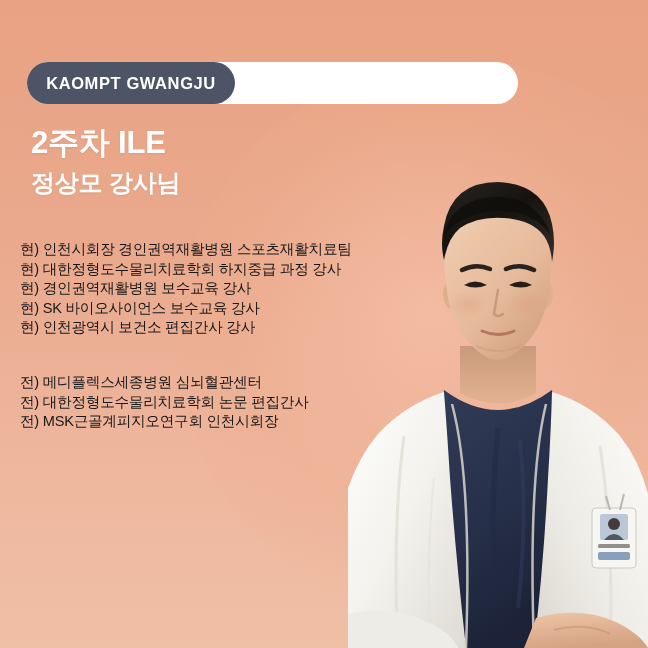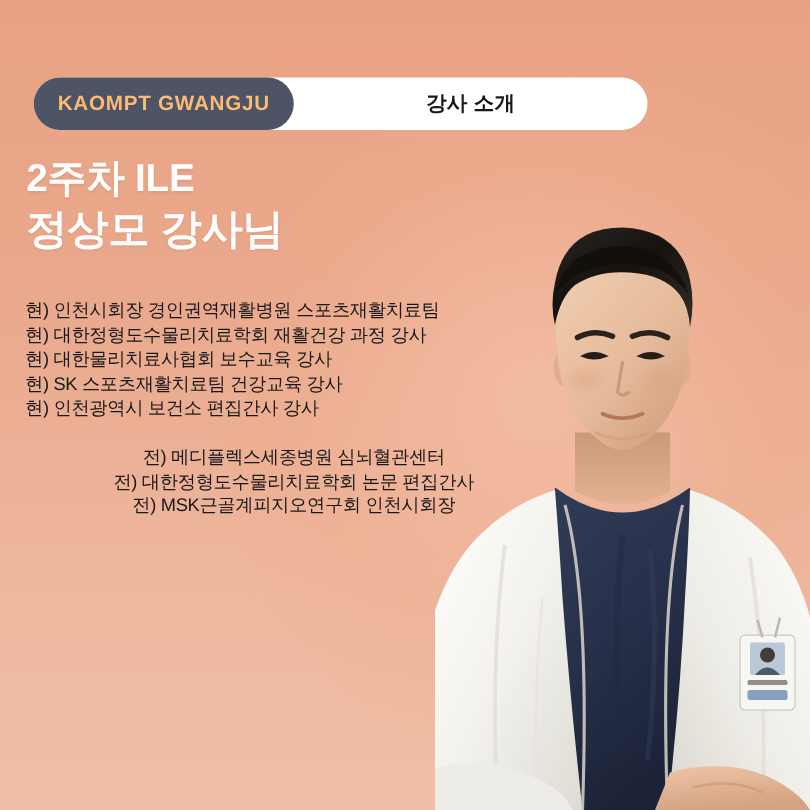--- a/index.html
+++ b/index.html
@@ -53,21 +53,21 @@
     top: 0;
     width: 208px;
     height: 42px;
     background: #4c5465;
     border-radius: 21px;
     display: flex;
     align-items: center;
     justify-content: center;
   }
   .pill-dark-label {
-    color: #fdba74;
+    color: #ffffff;
     font-size: 16.5px;
     font-weight: 700;
     letter-spacing: 0.6px;
     white-space: nowrap;
   }
   .pill-white-label {
     position: absolute;
     left: 208px;
     top: 0;
     width: 283px;
@@ -78,44 +78,44 @@
     color: #16181c;
     font-size: 16.5px;
     font-weight: 700;
     letter-spacing: 0.2px;
     white-space: nowrap;
   }
 
   
   .title-block {
     position: absolute;
-    left: 21px;
+    left: 31px;
     top: 124px;
     z-index: 6;
   }
   .title-line {
     color: #ffffff;
     font-weight: 700;
     letter-spacing: -0.2px;
     white-space: nowrap;
     text-shadow: 0 1px 2px rgba(168,104,76,0.18);
   }
   .title-line-1 { font-size: 31px; line-height: 38px; }
-  .title-line-2 { font-size: 33px; line-height: 42px; }
+  .title-line-2 { font-size: 24px; line-height: 42px; }
 
   
   .cred-block {
     position: absolute;
     left: 20px;
     top: 240px;
     z-index: 6;
     width: 430px;
   }
   .cred-group { margin: 0; padding: 0; list-style: none; }
-  .cred-group.second { margin-top: 19px; text-align: center; }
+  .cred-group.second { margin-top: 35px; }
   .cred-item {
     color: #17181a;
     font-size: 14.6px;
     line-height: 19.6px;
     white-space: nowrap;
     letter-spacing: -0.25px;
   }
 
   
   .portrait {
@@ -235,37 +235,36 @@
 
         <path d="M134 153 Q150 160 166 153" stroke="#b5765f" stroke-width="3" fill="none" stroke-linecap="round"></path>
 
         <path d="M128 168 Q150 178 172 168" stroke="#cd9a79" stroke-width="2" fill="none" opacity="0.5"></path>
       </g>
     </svg>
   </div>
 
   <div class="header-bar">
     <div class="pill-white"></div>
-    <div class="pill-white-label">강사 소개</div>
     <div class="pill-dark">
       <span class="pill-dark-label">KAOMPT GWANGJU</span>
     </div>
   </div>
 
   <div class="title-block">
     <div class="title-line title-line-1">2주차 ILE</div>
     <div class="title-line title-line-2">정상모 강사님</div>
   </div>
 
   <div class="cred-block">
     <ul class="cred-group first">
       <li class="cred-item">현) 인천시회장 경인권역재활병원 스포츠재활치료팀</li>
-      <li class="cred-item">현) 대한정형도수물리치료학회 재활건강 과정 강사</li>
-      <li class="cred-item">현) 대한물리치료사협회 보수교육 강사</li>
-      <li class="cred-item">현) SK 스포츠재활치료팀 건강교육 강사</li>
+      <li class="cred-item">현) 대한정형도수물리치료학회 하지중급 과정 강사</li>
+      <li class="cred-item">현) 경인권역재활병원 보수교육 강사</li>
+      <li class="cred-item">현) SK 바이오사이언스 보수교육 강사</li>
       <li class="cred-item">현) 인천광역시 보건소 편집간사 강사</li>
     </ul>
     <ul class="cred-group second">
       <li class="cred-item">전) 메디플렉스세종병원 심뇌혈관센터</li>
       <li class="cred-item">전) 대한정형도수물리치료학회 논문 편집간사</li>
       <li class="cred-item">전) MSK근골계피지오연구회 인천시회장</li>
     </ul>
   </div>
 
 </div>

